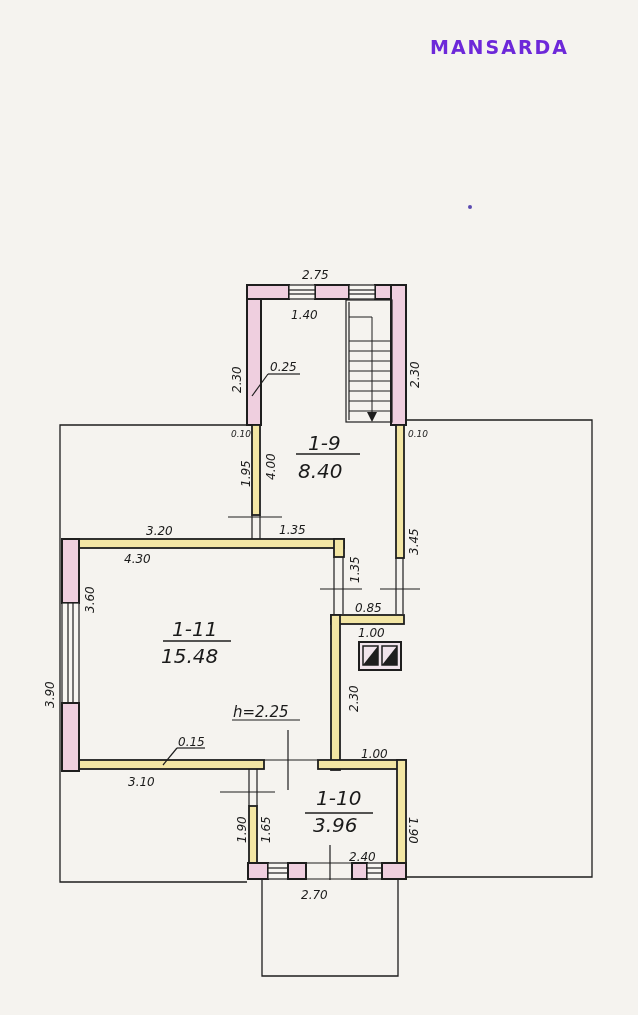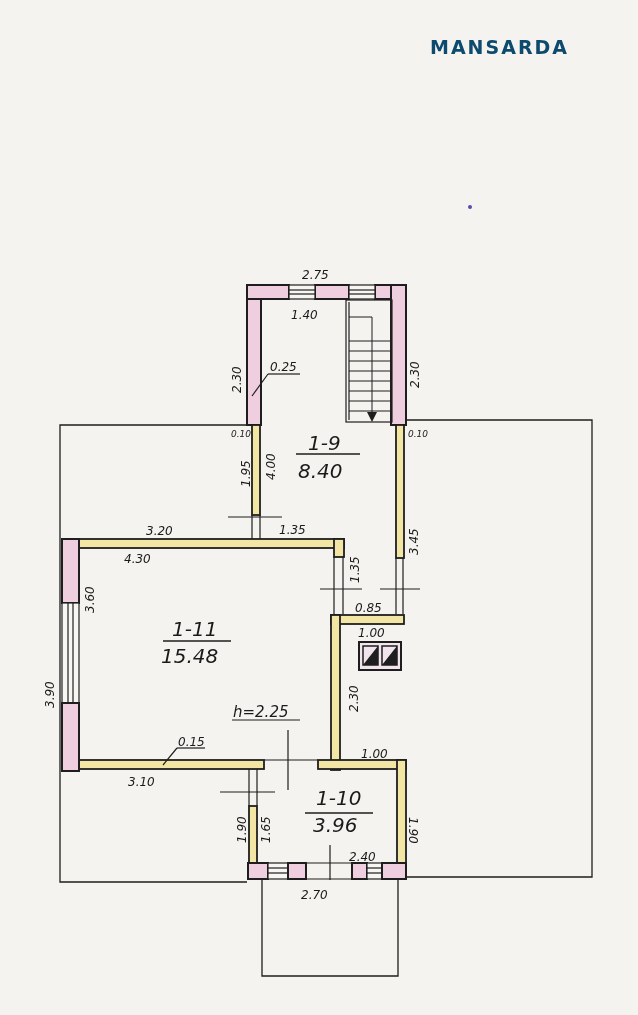--- a/index.html
+++ b/index.html
@@ -5,21 +5,21 @@
   html, body { margin:0; padding:0; }
   body {
     width:638px; height:1015px; overflow:hidden;
     background:#f5f3ef;
     position:relative;
     font-family:"DejaVu Sans", sans-serif;
   }
   .title {
     position:absolute; left:430px; top:36px;
     font-family:"DejaVu Sans", sans-serif; font-weight:bold;
-    font-size:19px; letter-spacing:2px; color:#0c4a6e;
+    font-size:19px; letter-spacing:2px; color:#6d28d9;
   }
   svg.plan { position:absolute; left:0; top:0; }
   .dim { font-family:"DejaVu Sans", sans-serif; font-style:italic; font-size:12px; fill:#1a1a1a; }
   .room-id { font-family:"DejaVu Sans", sans-serif; font-style:italic; font-size:20px; fill:#1a1a1a; }
   .room-area { font-family:"DejaVu Sans", sans-serif; font-style:italic; font-size:20px; fill:#1a1a1a; }
   .outline { fill:none; stroke:#1e1e1e; stroke-width:1.3; }
   .wall-pink { fill:#efcfdf; stroke:#1e1e1e; stroke-width:2; }
   .wall-yellow { fill:#f3e6a4; stroke:#1e1e1e; stroke-width:1.8; }
   .thin { stroke:#1e1e1e; stroke-width:1.2; fill:none; }
   .win { fill:#f8f6f2; stroke:#1e1e1e; stroke-width:1.2; }

